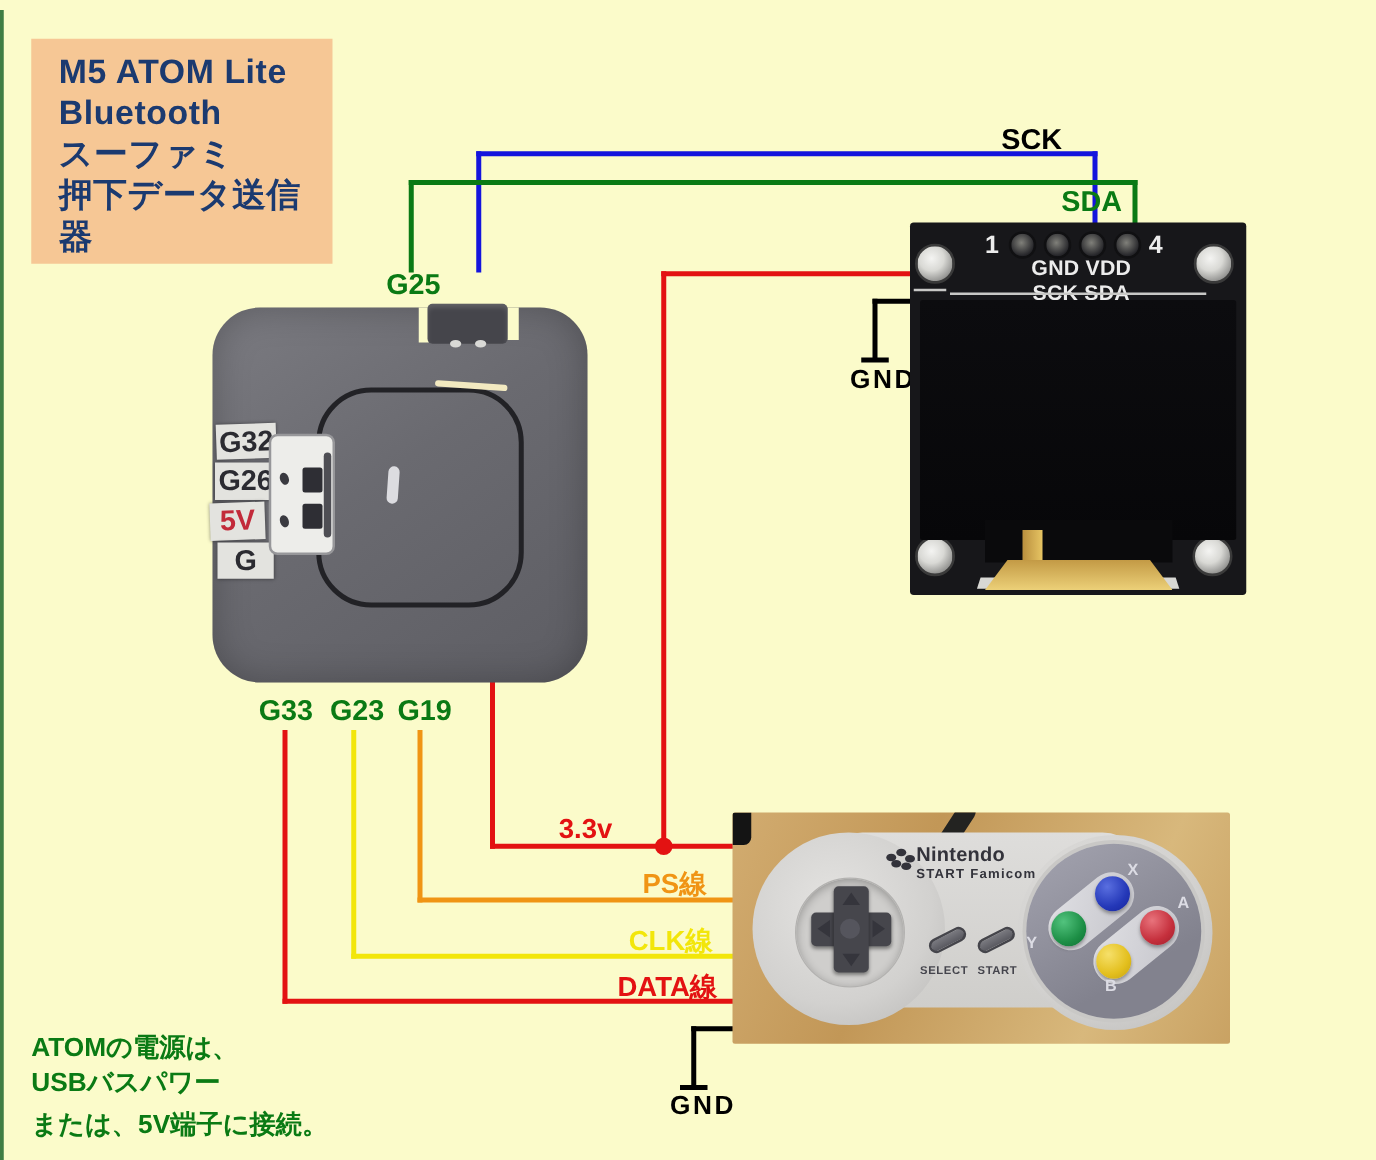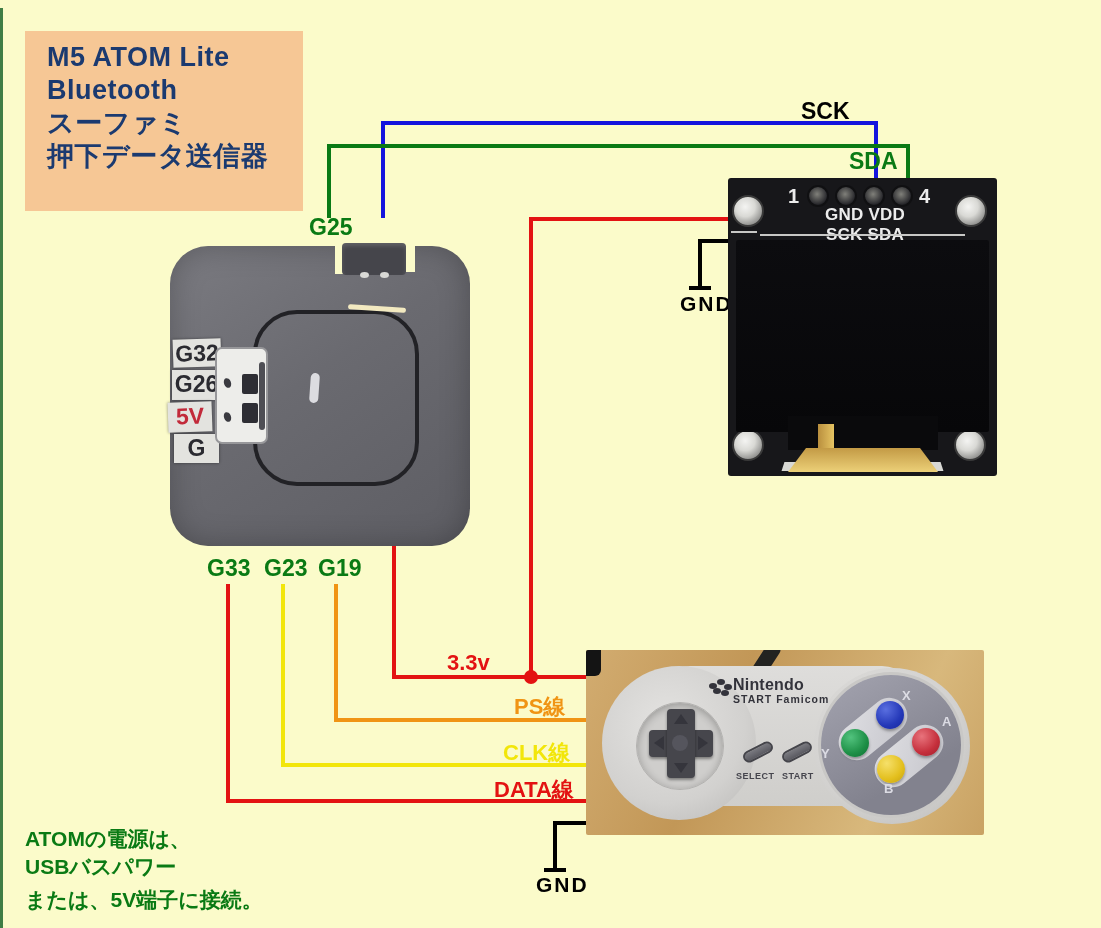--- a/index.html
+++ b/index.html
@@ -17,21 +17,21 @@
   .c-black{color:#000000;}
   .wire{position:absolute;}
   .w-blue{background:#1414dd;}
   .w-green{background:#0a7a14;}
   .w-red{background:#e31212;}
   .w-orange{background:#f09414;}
   .w-yellow{background:#f2e60a;}
   .w-black{background:#000000;}
 
   .title-box{
-    position:absolute;left:25px;top:31px;width:278px;height:180px;
+    position:absolute;left:25px;top:31px;width:241px;height:180px;
     background:#f6c795;color:#1b3a70;font-weight:bold;
     padding:10px 0 0 22px;box-sizing:border-box;
   }
   .title-line{font-size:27px;line-height:33px;letter-spacing:.5px;}
 
   .foot{position:absolute;left:25px;color:#0a7a14;font-weight:bold;font-size:21px;line-height:1;}
 
   
   .atom{position:absolute;left:170px;top:243px;width:300px;height:303px;}
   .atom-body{position:absolute;left:0;top:3px;width:300px;height:300px;border-radius:38px;

